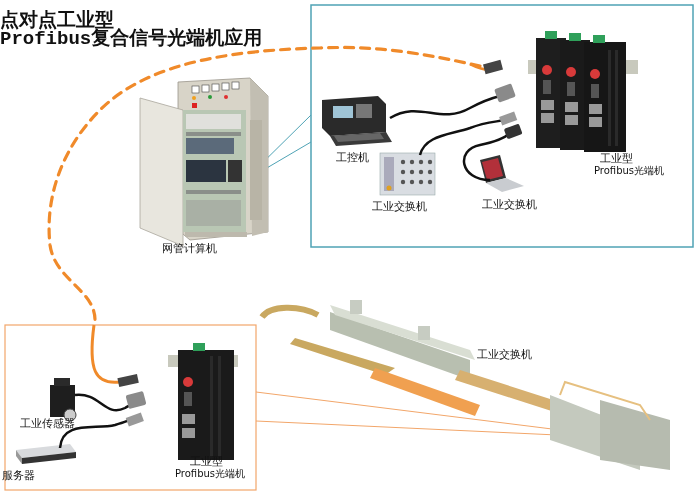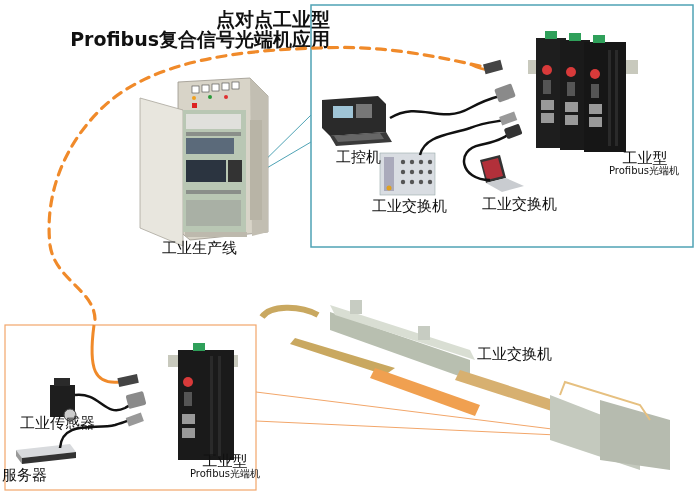--- a/index.html
+++ b/index.html
@@ -1,28 +1,28 @@
 <!DOCTYPE html>
 <html><head>
 <meta charset="utf-8">
 <style>
   html, body { margin:0; padding:0; background:#fff; }
   body { width:700px; height:495px; position:relative; overflow:hidden;
          font-family:"DejaVu Sans", "Liberation Sans", sans-serif; }
-  .title { position:absolute; left:0; width:330px; text-align:right; color:#111;
+  .title { position:absolute; left:0; width:330px; text-align:left; color:#111;
            font-size:19px; font-weight:bold; line-height:23px; }
-  .lbl { position:absolute; font-size:15px; color:#111; white-space:nowrap; line-height:13px; }
-  .lbl.c { text-align:center; }
+  .lbl { position:absolute; font-size:11px; color:#111; white-space:nowrap; line-height:13px; }
+  .lbl.c { text-align:left; }
   svg { position:absolute; left:0; top:0; }
 </style>
 </head>
 <body>
 
 <div class="title" style="top:8px;">点对点工业型</div>
-<div class="title" style="top:28px;">Profibus复合信号光端机应用</div>
+<div class="title" style="top:28px;font-family:Liberation Mono, monospace;">Profibus复合信号光端机应用</div>
 
 <svg width="700" height="495" viewBox="0 0 700 495">
 
   <rect x="311" y="5" width="382" height="242" fill="none" stroke="#4fa3b5" stroke-width="1.5"></rect>
 
   <line x1="243" y1="182" x2="311" y2="115" stroke="#4fa3b5" stroke-width="1"></line>
   <line x1="243" y1="182" x2="311" y2="142" stroke="#4fa3b5" stroke-width="1"></line>
 
   <rect x="5" y="325" width="251" height="165" fill="none" stroke="#f2a66a" stroke-width="1.2"></rect>
   <line x1="256" y1="392" x2="600" y2="435" stroke="#f2a66a" stroke-width="1"></line>
@@ -190,18 +190,18 @@
     <polygon points="600,400 670,420 670,470 600,460" fill="#b6bbaf"></polygon>
     <polyline points="560,395 565,382 640,405 650,420" fill="none" stroke="#e6c080" stroke-width="2"></polyline>
   </g>
 </svg>
 
 <div class="lbl" style="left:336px; top:151px;">工控机</div>
 <div class="lbl" style="left:372px; top:200px;">工业交换机</div>
 <div class="lbl" style="left:482px; top:198px;">工业交换机</div>
 <div class="lbl c" style="left:600px; top:152px; width:90px;">工业型</div>
 <div class="lbl c" style="left:594px; top:164px; width:100px; font-size:10px;">Profibus光端机</div>
-<div class="lbl" style="left:162px; top:242px;">工业生产线</div>
+<div class="lbl" style="left:162px; top:242px;">网管计算机</div>
 <div class="lbl" style="left:477px; top:348px;">工业交换机</div>
 <div class="lbl" style="left:20px; top:417px;">工业传感器</div>
 <div class="lbl" style="left:2px; top:469px;">服务器</div>
 <div class="lbl c" style="left:190px; top:455px; width:70px;">工业型</div>
 <div class="lbl c" style="left:175px; top:467px; width:100px; font-size:10px;">Profibus光端机</div>
 
 </body></html>

